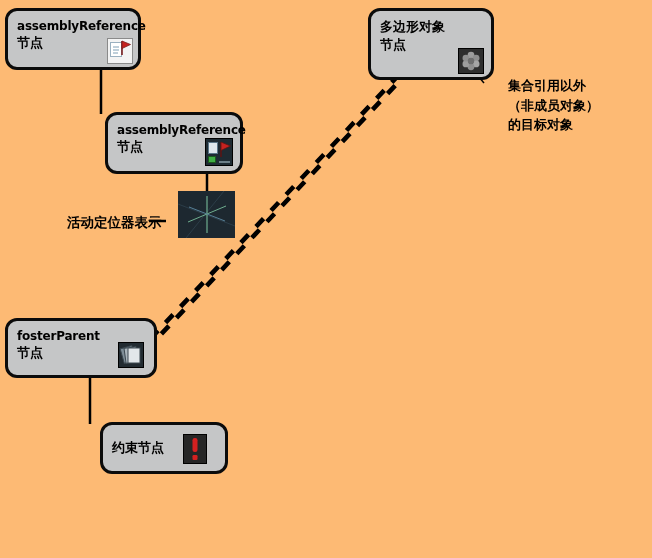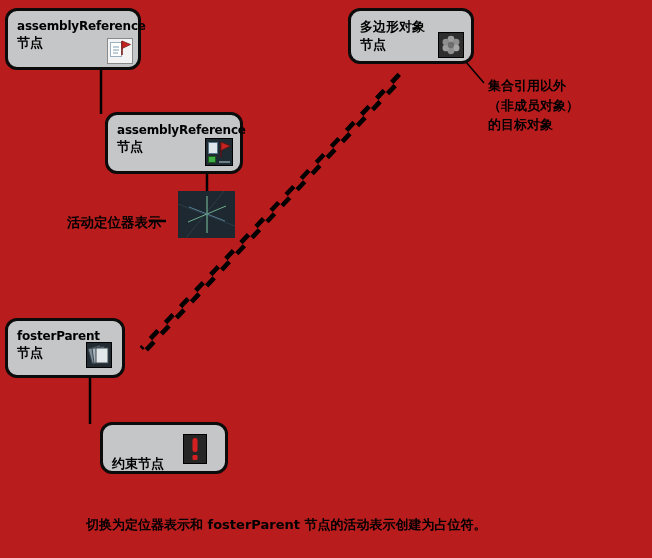--- a/index.html
+++ b/index.html
@@ -1,48 +1,48 @@
 <!DOCTYPE html>
 <html><head>
 <meta charset="utf-8">
 <style>
   * { margin:0; padding:0; box-sizing:border-box; }
   html,body { background:#ffffff; }
   body { font-family:"DejaVu Sans","Liberation Sans",sans-serif; color:#000; }
-  .canvas { position:relative; width:652px; height:558px; background:#b91c1c; overflow:hidden; }
+  .canvas { position:relative; width:652px; height:558px; background:#fdba74; overflow:hidden; }
   .overlay { position:absolute; left:0; top:0; z-index:1; }
   .node {
     position:absolute; z-index:2;
     background:#c5c6c7;
     border:3px solid #0b0b0b;
     border-radius:12px;
     padding:7px 9px;
   }
   .node .ln { display:block; font-weight:bold; font-size:12px; line-height:1.35; white-space:nowrap; letter-spacing:-0.2px; }
   .node .ln.cjk { font-size:13px; letter-spacing:0; }
   .icon { position:absolute; line-height:0; }
   .label { position:absolute; z-index:2; font-weight:bold; font-size:13.5px; }
   .note { position:absolute; z-index:2; }
   .note .ln { display:block; font-weight:bold; font-size:13px; line-height:1.5; white-space:nowrap; }
   .caption { position:absolute; z-index:2; font-size:13px; font-weight:600; white-space:nowrap; }
   .locator { position:absolute; left:178px; top:191px; width:57px; height:47px; z-index:2; line-height:0; }
   
   #n-asmref-top    { left:5px;   top:8px;   width:136px; height:62px; }
   #n-asmref-child  { left:105px; top:112px; width:138px; height:62px; }
-  #n-polyobj       { left:348px; top:8px;   width:126px; height:56px; }
-  #n-fosterparent  { left:5px;   top:318px; width:120px; height:60px; }
+  #n-polyobj       { left:368px; top:8px;   width:126px; height:72px; }
+  #n-fosterparent  { left:5px;   top:318px; width:152px; height:60px; }
   #n-constraint    { left:100px; top:422px; width:128px; height:52px; }
   #n-asmref-top   .icon { right:5px;  bottom:3px; }
   #n-asmref-child .icon { right:7px;  bottom:5px; }
   #n-polyobj      .icon { right:7px;  bottom:3px; }
   #n-fosterparent .icon { right:10px; bottom:7px; }
   #n-constraint   .icon { right:18px; top:9px; }
-  #n-constraint .ln { margin-top:23px; }
+  #n-constraint .ln { margin-top:7px; }
   #locator-label { left:30px;  top:214px;margin-left:37px; }
-  #target-note   { left:488px; top:76px; }
+  #target-note   { left:508px; top:76px; }
   #bottom-caption{ left:86px;  top:516px; }
 </style>
 </head>
 <body>
 
 <div class="canvas">
 
   <svg class="overlay" width="652" height="558" viewBox="0 0 652 558">
     <line x1="101" y1="70" x2="101" y2="114" stroke="#000" stroke-width="2.5"></line>
     <line x1="207" y1="174" x2="207" y2="193" stroke="#000" stroke-width="2.5"></line>
@@ -137,15 +137,14 @@
     <span class="ln cjk">约束节点</span>
     <span class="icon">
       <svg width="24" height="30" viewBox="0 0 24 30">
         <rect x="0.5" y="0.5" width="23" height="29" fill="#262626" stroke="#000"></rect>
         <rect x="9.5" y="4" width="5" height="14" rx="2.2" fill="#d42020"></rect>
         <rect x="9.5" y="21" width="5" height="5" rx="1.2" fill="#d42020"></rect>
       </svg>
     </span>
   </div>
 
-  <div class="caption" id="bottom-caption">切换为定位器表示和 fosterParent 节点的活动表示创建为占位符。</div>
 
 </div>
 
 </body></html>

